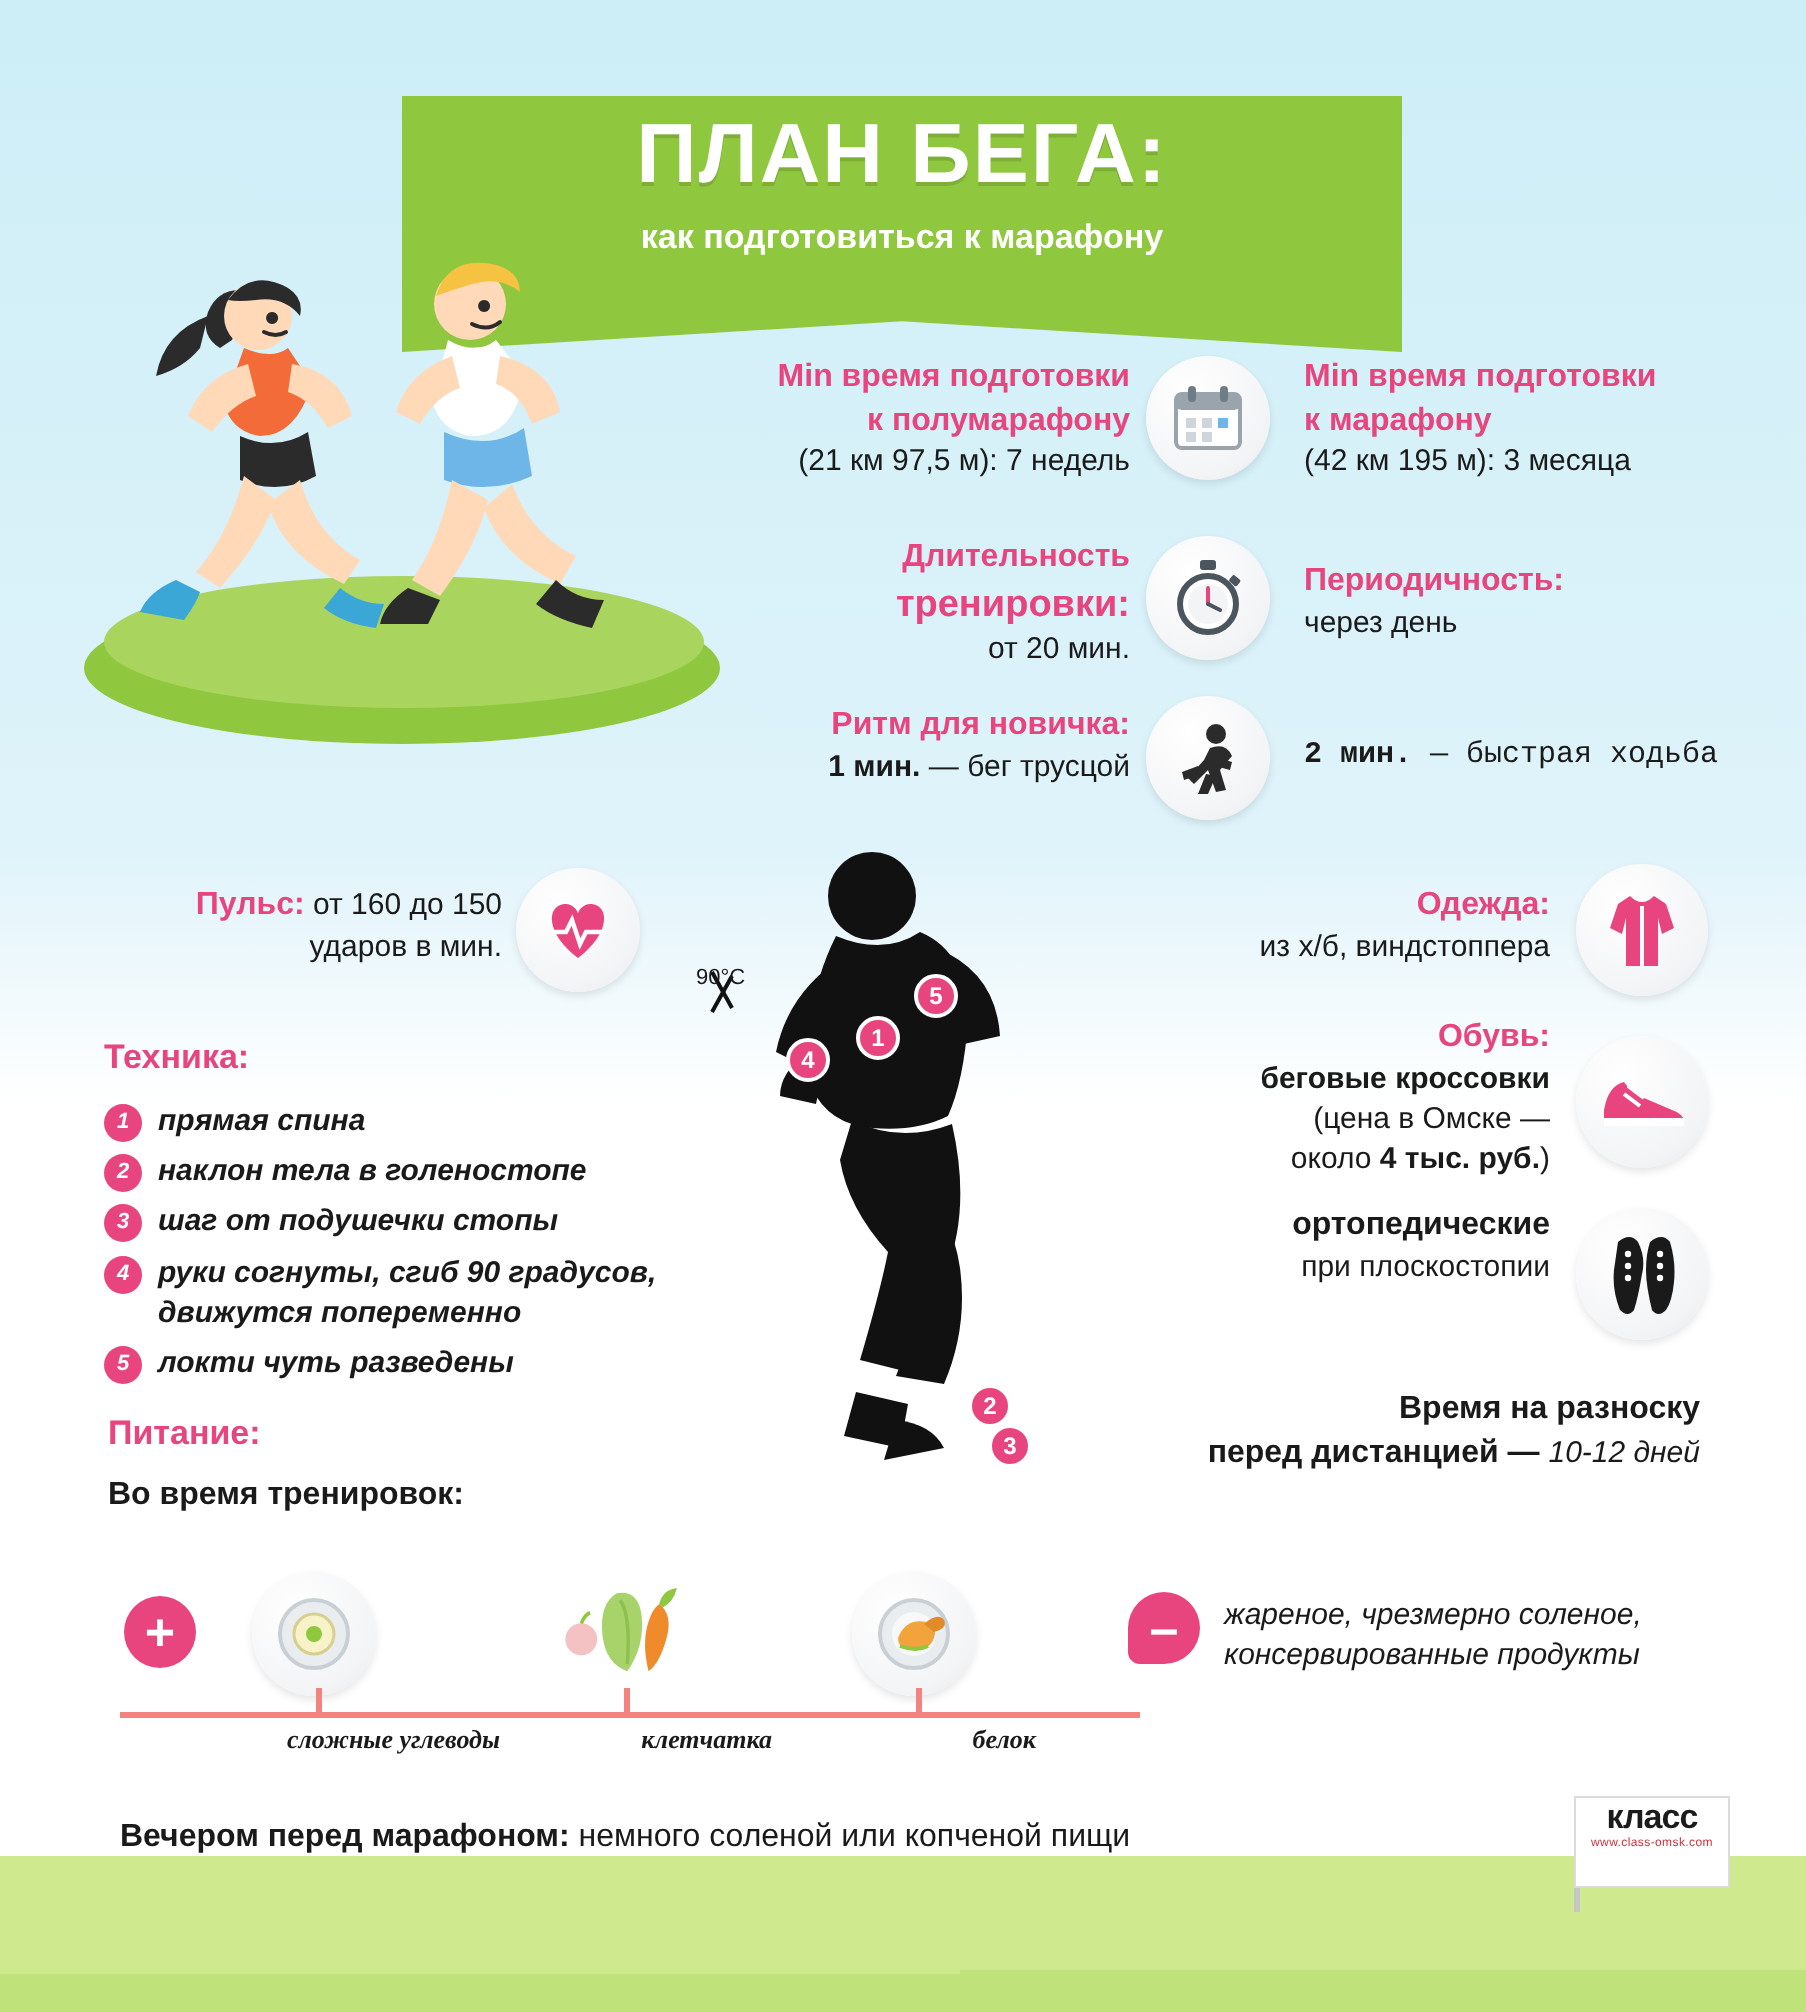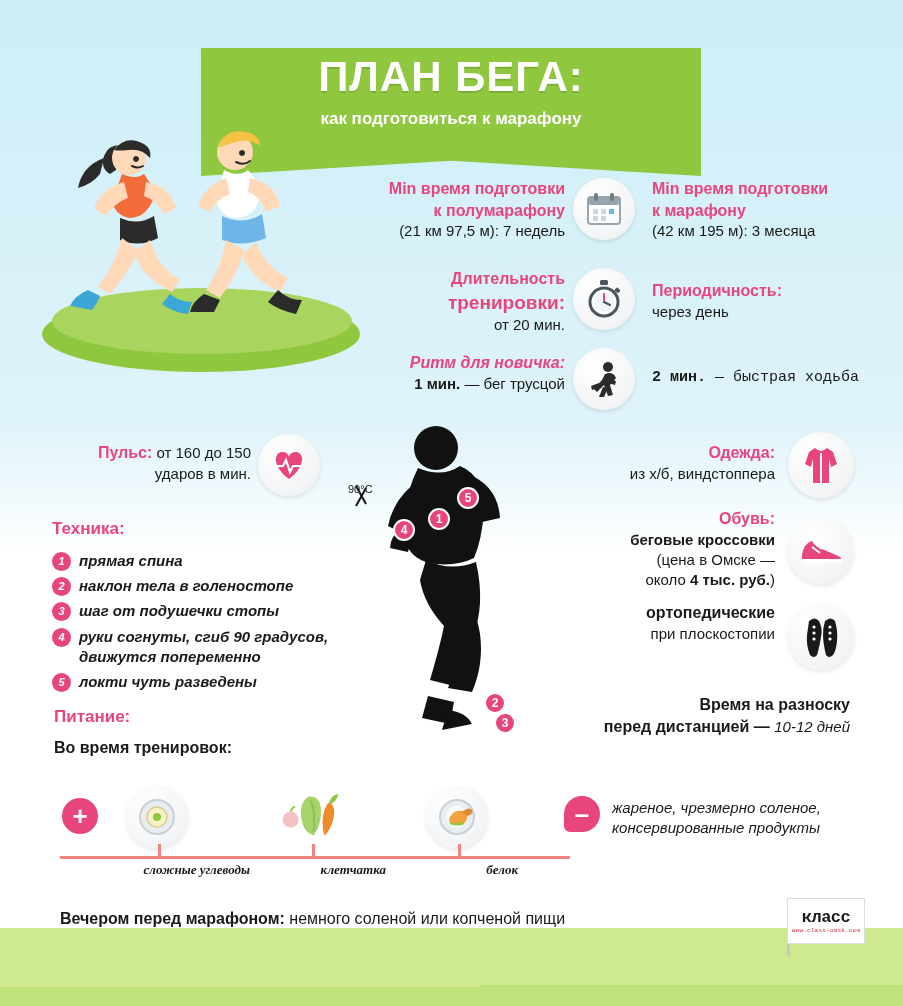--- a/index.html
+++ b/index.html
@@ -113,21 +113,21 @@
   .plusmin {
     position: absolute; width: 36px; height: 36px; border-radius: 50%;
     background: #e8457f; color: #fff; display:flex; align-items:center; justify-content:center;
     font-size: 26px; font-weight: bold; line-height: 1;
   }
   .plusmin.minus { border-radius: 50% 50% 50% 6px; }
 
   .logo {
     position: absolute; right: 38px; top: 898px; width: 78px; height: 46px; background: #ffffff;
     border: 1px solid #dcdcdc;
-    display:flex; flex-direction:column; align-items:center; justify-content:center;font-family:Liberation Mono, monospace;
+    display:flex; flex-direction:column; align-items:center; justify-content:flex-start;
   }
   .logo .lg1 { font-weight: bold; font-size: 17px; color:#1b1b1b; letter-spacing:-.5px;}
   .logo .lg2 { font-size: 6px; color:#d2303c; letter-spacing: .2px;}
   .flagpole { position:absolute; right: 113px; top: 898px; width: 3px; height: 58px; background:#c7c7c7;}
 </style>
 </head>
 <body>
 
 <div class="poster">
 
@@ -216,21 +216,21 @@
       <rect x="29" y="8" width="5" height="4" rx="1" fill="#4a555e" transform="rotate(40 31 10)"></rect>
     </svg>
   </div>
 
   <div class="block ta-l" style="left:652px; top:280px; width:240px;">
     <div class="pink" style="font-size:16px;">Периодичность:</div>
     <div>через день</div>
   </div>
 
   <div class="block ta-r" style="left:330px; top:352px; width:235px;">
-    <div class="pink" style="font-size:16px;font-style:italic;">Ритм для новичка:</div>
+    <div class="pink" style="font-size:16px;">Ритм для новичка:</div>
     <div><span class="bold">1 мин.</span><span> — бег трусцой</span></div>
   </div>
   <div class="badge" style="left:573px; top:348px; width:62px; height:62px;">
     <svg width="34" height="36" viewBox="0 0 34 36">
       <circle cx="21" cy="6" r="5" fill="#2b2b2b"></circle>
       <path d="M18 13 q8 -3 11 4 l-6 7 l3 10 l-5 1 l-4 -11 l-7 7 l-3 -3 l8 -9 z" fill="#2b2b2b"></path>
       <path d="M19 17 l10 3 l-1 4 l-11 -3 z" fill="#2b2b2b"></path>
       <path d="M12 22 l-8 3 l1 4 l9 -3 z" fill="#2b2b2b"></path>
       <path d="M16 26 l-4 10 l5 0 l4 -9 z" fill="#2b2b2b"></path>
     </svg>

